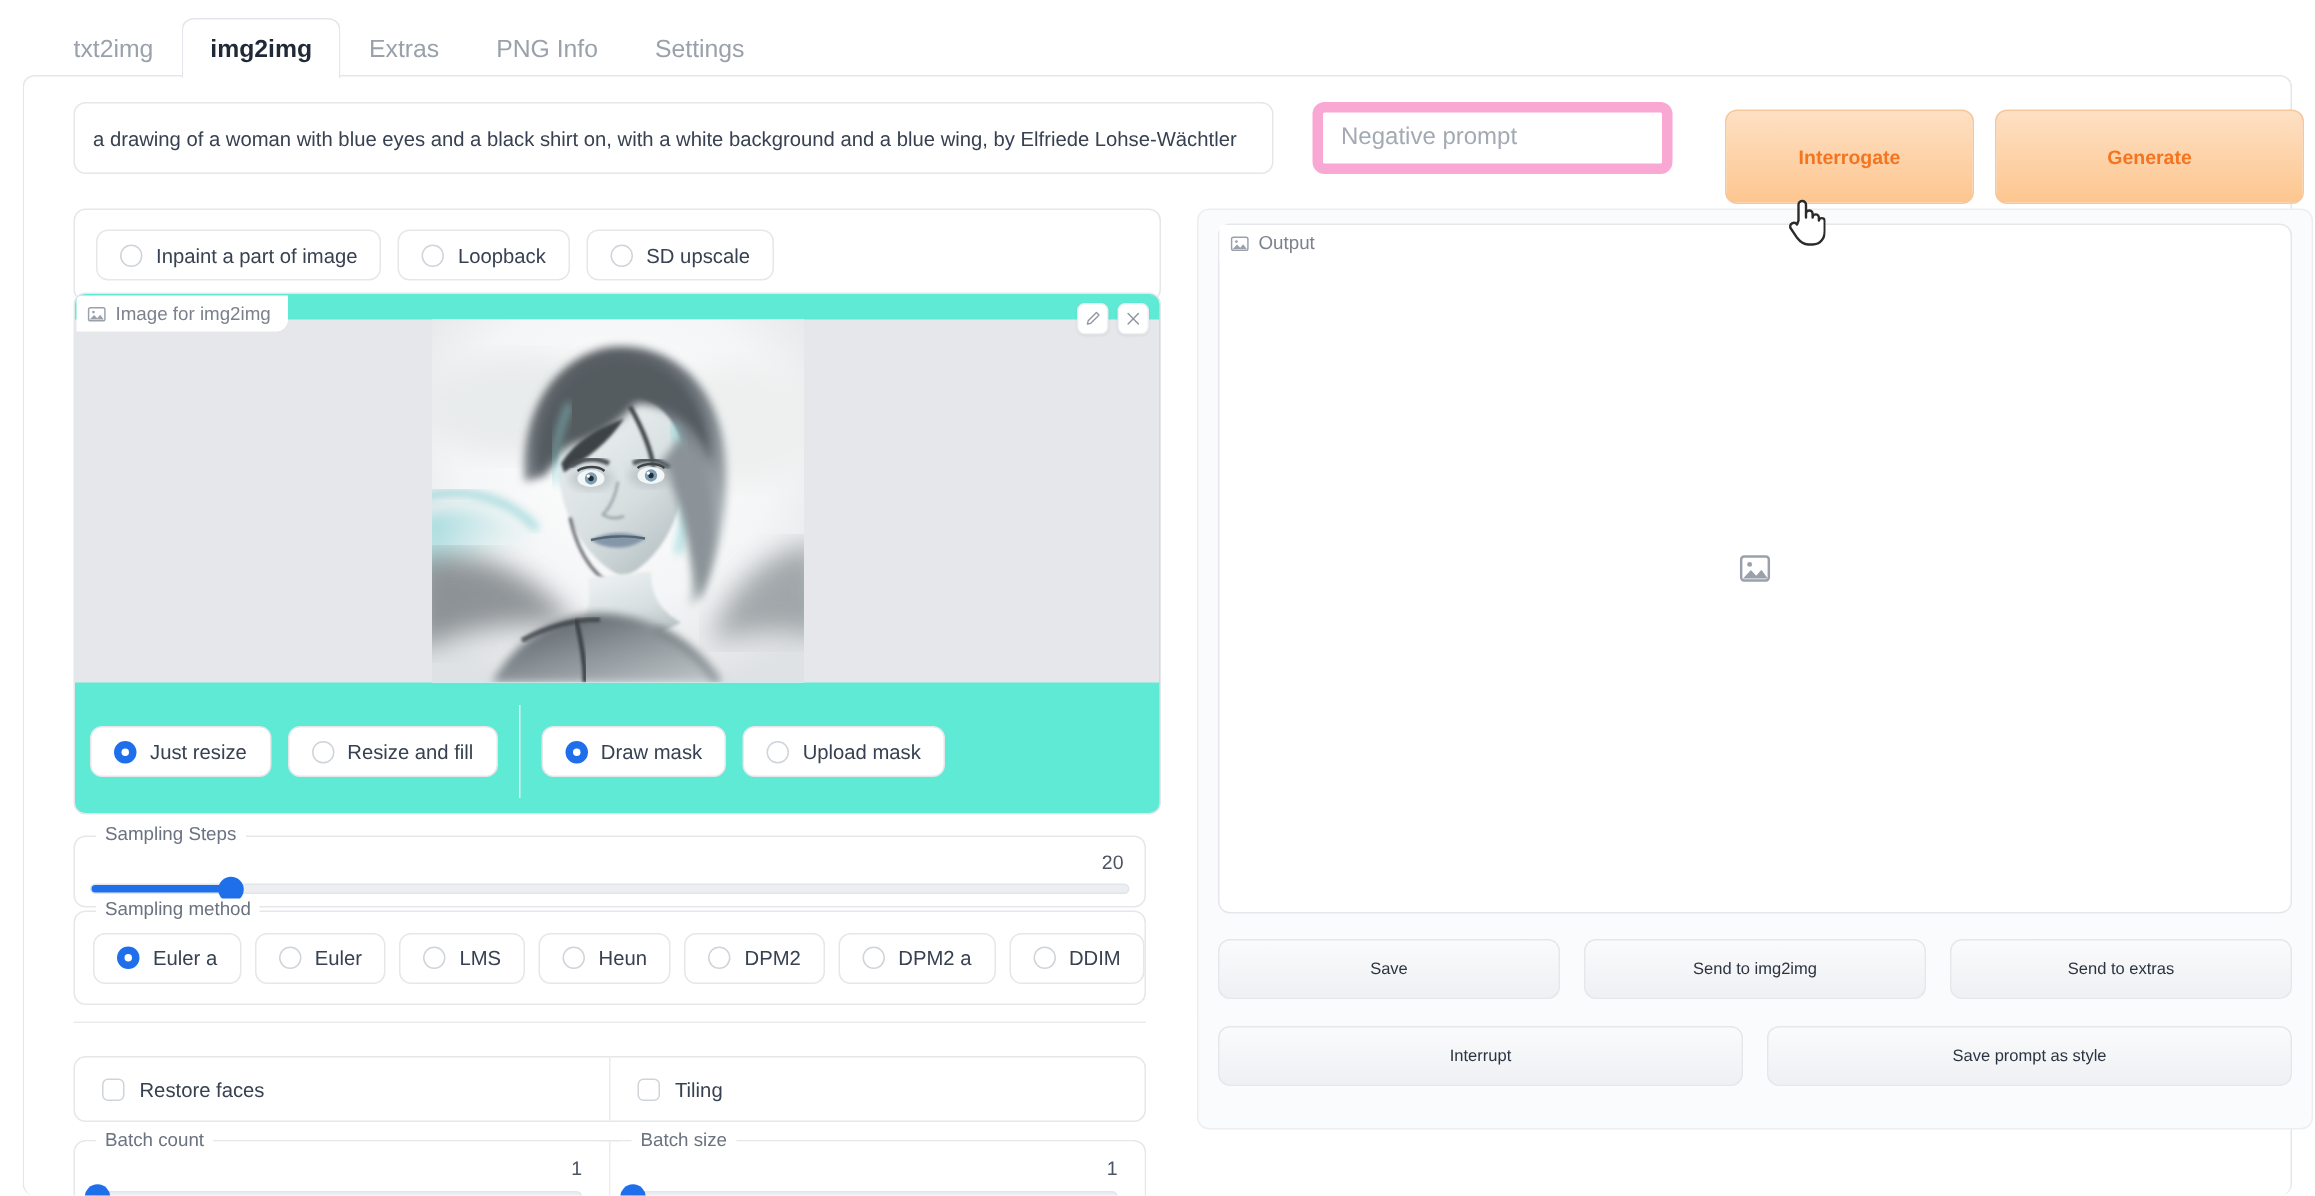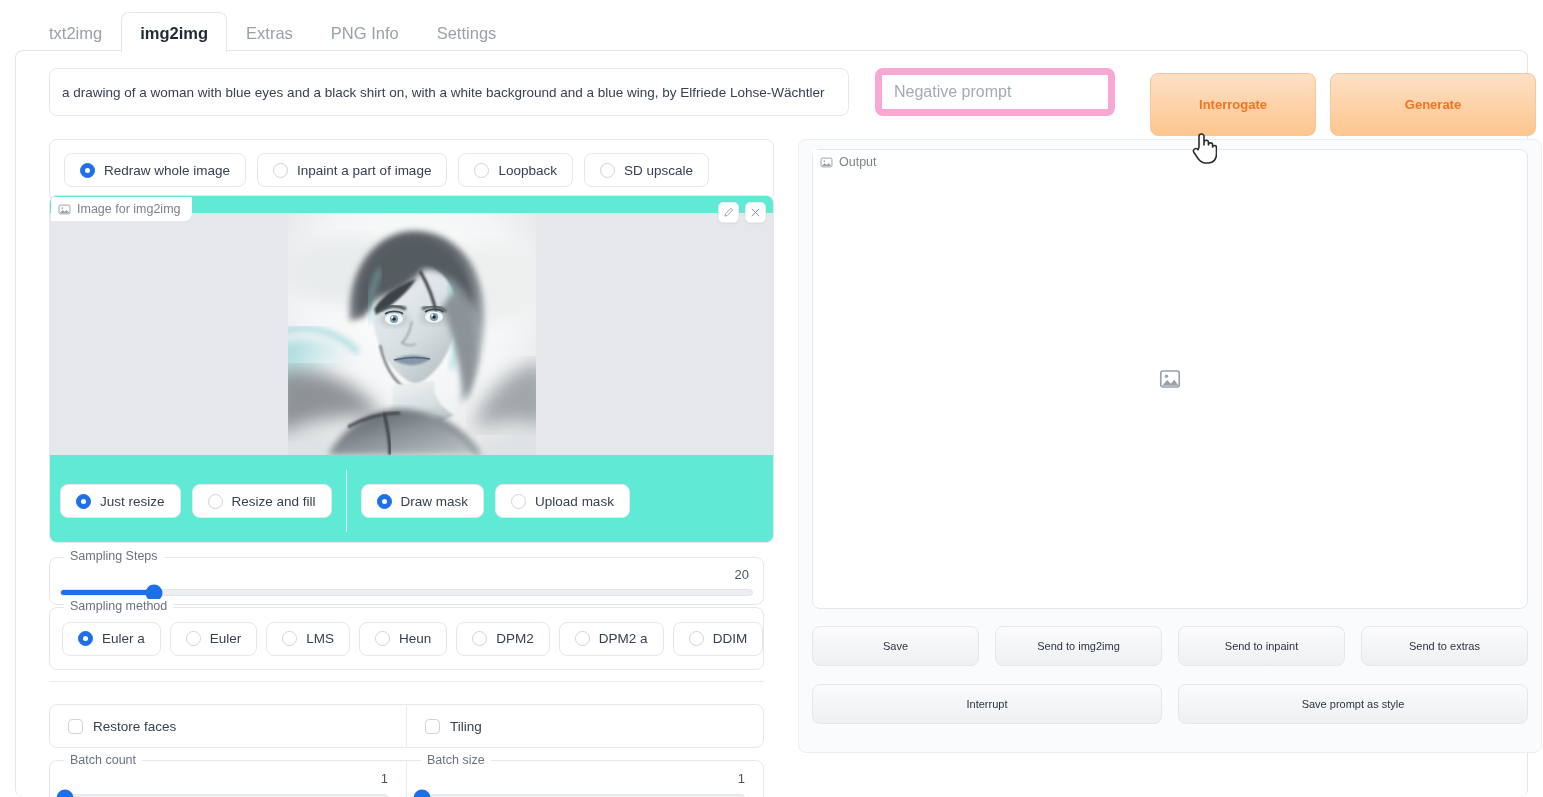--- a/index.html
+++ b/index.html
@@ -174,24 +174,20 @@
   </div>
 
   <svg class="cursor" viewBox="0 0 26 34">
     <path d="M8 16V5.5a2.5 2.5 0 0 1 5 0V14v-2.5a2.2 2.2 0 0 1 4.4 0V14a2.1 2.1 0 0 1 4.2 0v2a2 2 0 0 1 3.9 0v7c0 5-3 9-8 9h-3c-3.5 0-5.2-1.6-7.3-4.3L3 21.5c-1-1.3-.6-2.9.7-3.6 1.1-.6 2.5-.3 3.3.8z" fill="#ffffff" stroke="#2b2b2b" stroke-width="1.6" stroke-linejoin="round"></path>
   </svg>
 
   <div class="leftcol">
 
     <div class="panel" style="position:absolute;left:0;top:0;width:725px;height:62px;display:flex;align-items:center;padding:0 14px;">
       <div class="pillrow">
-        <div class="pill">
-          <span class="radio on"></span>
-          <span>Redraw whole image</span>
-        </div>
         <div class="pill">
           <span class="radio"></span>
           <span>Inpaint a part of image</span>
         </div>
         <div class="pill">
           <span class="radio"></span>
           <span>Loopback</span>
         </div>
         <div class="pill">
           <span class="radio"></span>
@@ -444,21 +440,20 @@
           <circle cx="5.3" cy="6.2" r="1.1" fill="#9aa1ab"></circle>
           <path d="M2.2 12.4l3.6-3.8 2.6 2.6 2.4-2.7 3 3.9z" fill="#9aa1ab"></path>
         </svg>
         <span>Output</span>
       </div>
     </div>
 
     <div class="outbtns">
       <div class="btn-gray">Save</div>
       <div class="btn-gray">Send to img2img</div>
-      <div class="btn-gray">Send to inpaint</div>
       <div class="btn-gray">Send to extras</div>
     </div>
     <div class="outbtns2">
       <div class="btn-gray">Interrupt</div>
       <div class="btn-gray">Save prompt as style</div>
     </div>
   </div>
 
 </div>
 

